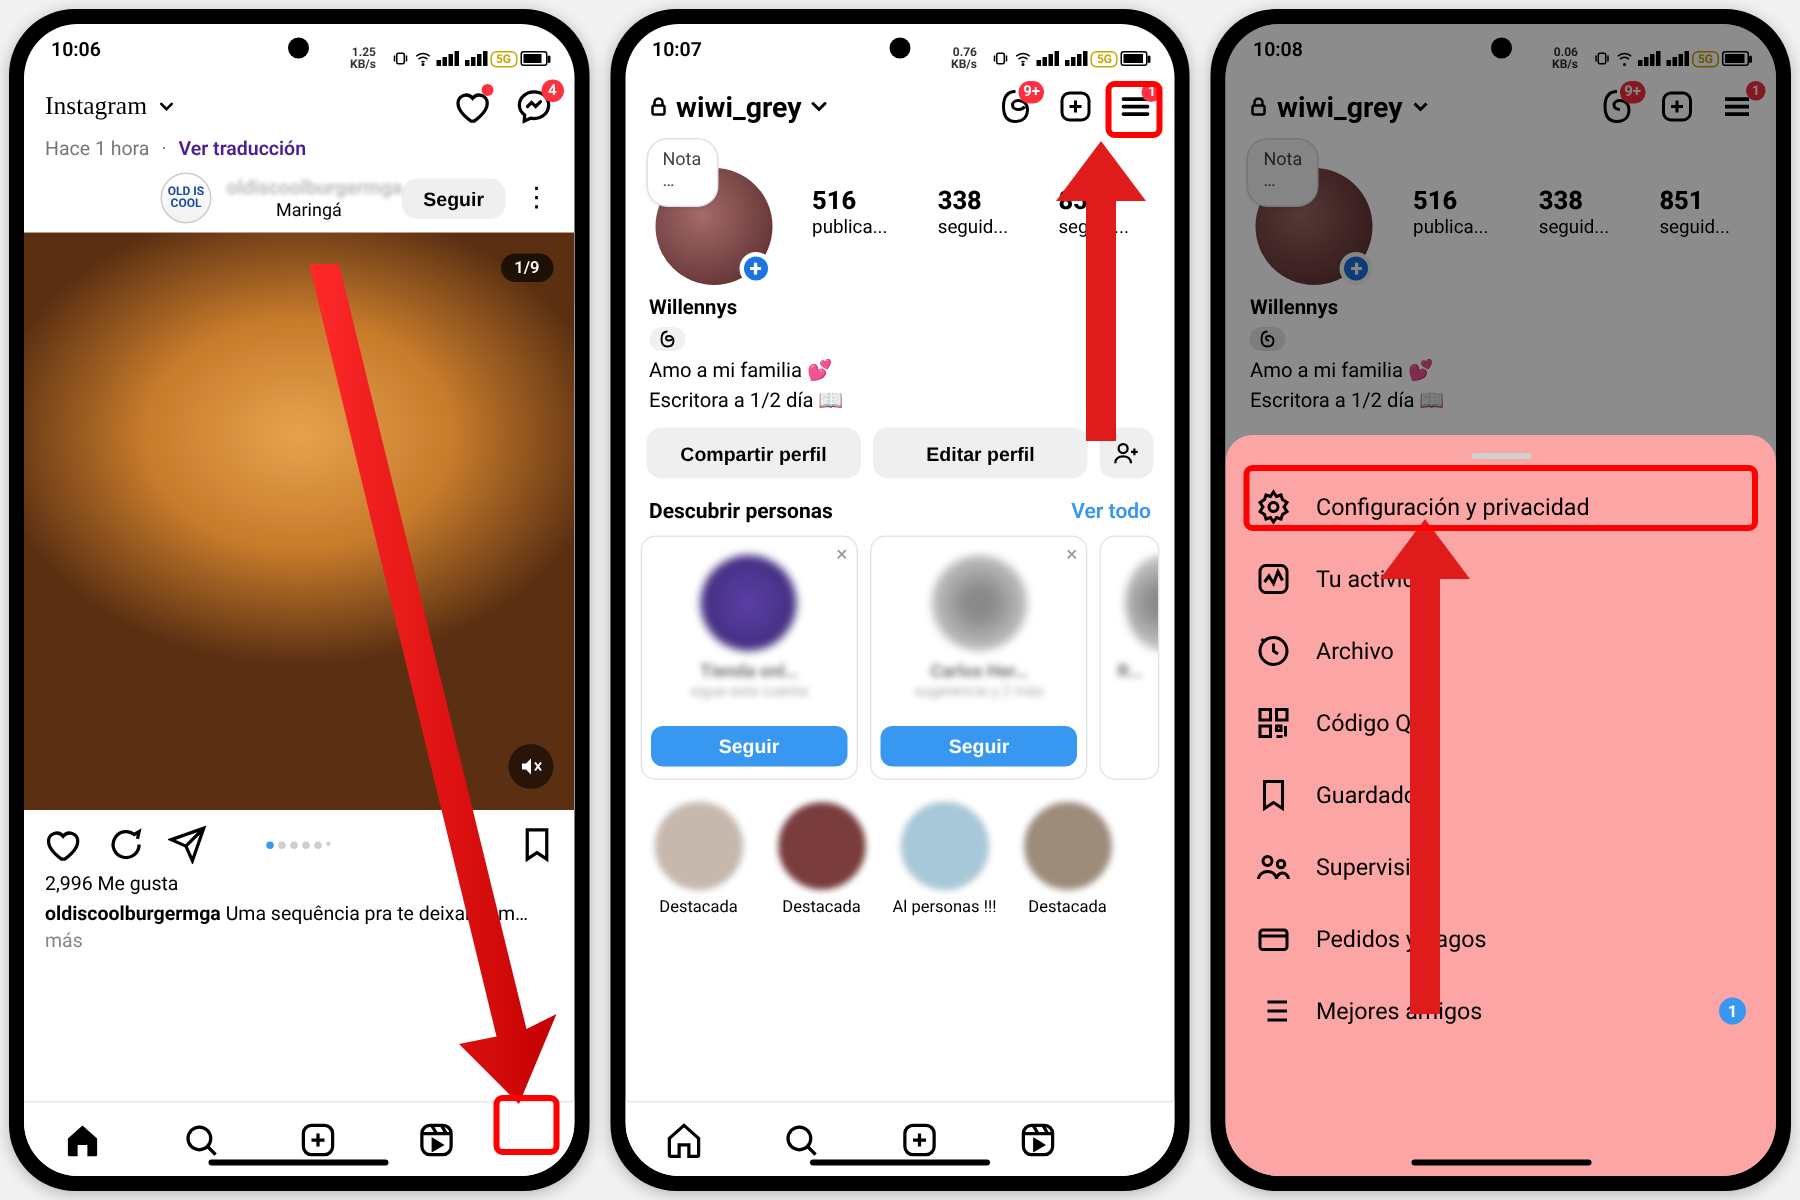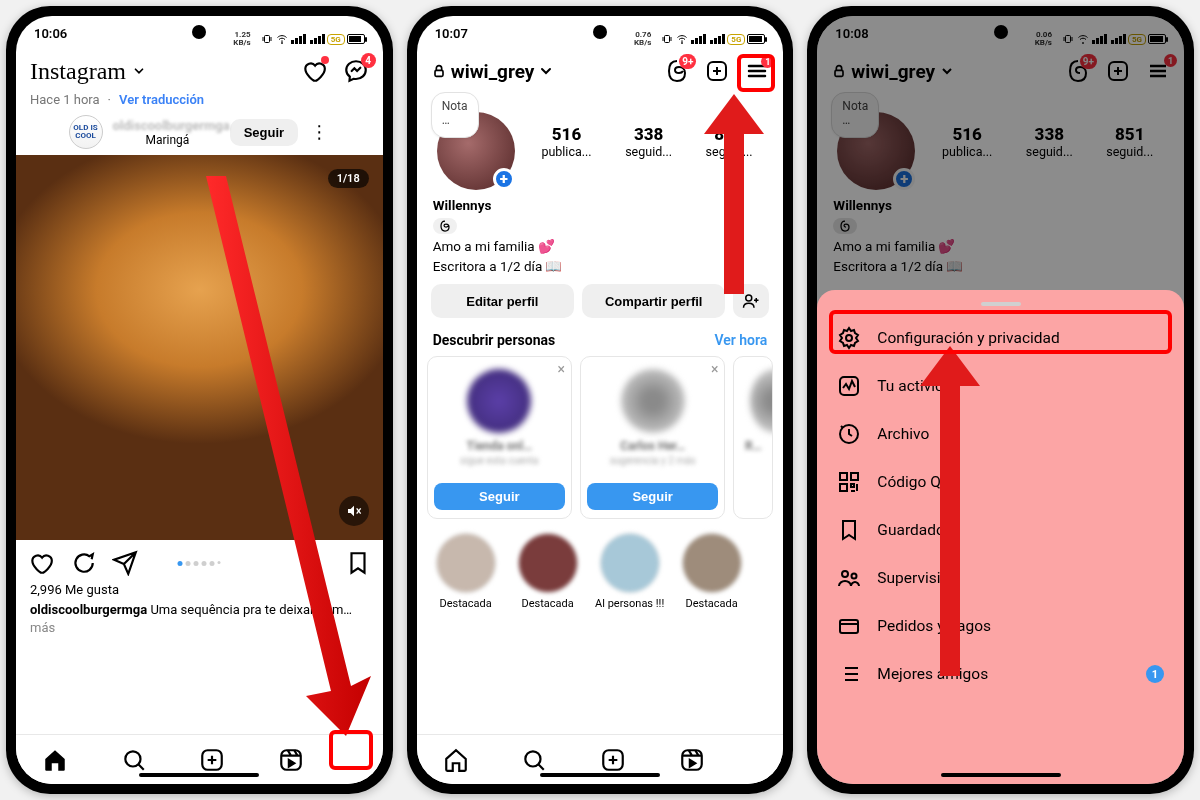--- a/index.html
+++ b/index.html
@@ -18,31 +18,31 @@
   .bar { width:3px; background:#000; }
   .b1{height:4px}.b2{height:6px}.b3{height:8px}.b4{height:10px}
   .pill5g { border:1.2px solid #c7a300; color:#c7a300; border-radius:4px; font-size:8px; padding:0 3px; font-weight:700; }
   .batt { width:18px; height:10px; border:1.3px solid #000; border-radius:2px; position:relative; }
   .batt::after { content:''; position:absolute; right:-3px; top:2px; width:2px; height:5px; background:#000; border-radius:1px; }
   .batt .fill { position:absolute; left:1px; top:1px; bottom:1px; width:80%; background:#000; }
   .phone-home-bar { position:absolute; bottom:7px; left:50%; transform:translateX(-50%); width:120px; height:4px; background:#000; border-radius:3px; z-index:30; }
 
   
   .app-header { height:42px; display:flex; align-items:center; justify-content:space-between; padding:0 14px; }
-  .ig-logo { font-family: "Brush Script MT", cursive; font-size:24px; font-weight:500; display:flex; align-items:center; gap:6px; }
+  .ig-logo { font-family: "Brush Script MT", cursive; font-size:17px; font-weight:500; display:flex; align-items:center; gap:6px; }
   .hdr-left { display:flex; align-items:center; gap:4px; font-size:19px; font-weight:700; }
   .hdr-icons { display:flex; align-items:center; gap:16px; }
   .icon { position:relative; display:inline-flex; align-items:center; justify-content:center; }
   .badge { position:absolute; top:-5px; right:-7px; background:#ff3040; color:#fff; border-radius:9px; min-width:15px; height:15px; font-size:10px; font-weight:700; display:flex; align-items:center; justify-content:center; padding:0 3px; }
   .badge.dot { min-width:8px; width:8px; height:8px; top:-2px; right:-2px; }
 
   
   .sub { padding:0 14px; font-size:13px; color:#777; display:flex; gap:8px; align-items:center; }
-  .sub .link { color:#3b82f6; font-weight:600; }
-  .post-head { display:flex; align-items:center; justify-content:center; padding:8px 14px 6px; }
+  .sub .link { color:#4c1d95; font-weight:600; }
+  .post-head { display:flex; align-items:center; justify-content:flex-end; padding:8px 14px 6px; }
   .ph-left { display:flex; align-items:center; gap:10px; }
   .avatar-sm { width:34px; height:34px; border-radius:50%; background:linear-gradient(#fff,#f2f2f2); border:1px solid #ccc; display:flex; align-items:center; justify-content:center; font-size:8px; color:#1a4a9c; font-weight:700; text-align:center; line-height:1; }
   .followbtn { background:#efefef; color:#000; font-weight:700; border:none; border-radius:10px; padding:6px 14px; font-size:13px; }
   .dots { font-size:18px; padding:0 2px; letter-spacing:0; line-height:1; }
 
   
   .post-img { position:relative; width:100%; aspect-ratio:1/1.05; background:#e4e4e4; overflow:hidden; }
   .burger { position:absolute; inset:0; background:
     radial-gradient(ellipse 70% 50% at 50% 35%, #e6a24f 0%, #c77b2b 40%, #5a2f12 80%) ,
     linear-gradient(#c12d2d 0%, #c12d2d 12%, transparent 12%),
@@ -57,21 +57,21 @@
   .cdot { width:5px; height:5px; border-radius:50%; background:#cfcfcf; }
   .cdot.on { background:#3897f0; }
 
   .likes { padding:2px 14px; font-size:13px; font-weight:400; }
   .caption { padding:2px 14px; font-size:13px; line-height:1.35; }
   .caption .more { color:#888; }
 
   .tabbar { height:50px; border-top:1px solid #e8e8e8; display:flex; align-items:center; justify-content:space-around; margin-top:auto; background:#fff; }
   .tabbar .tab-profile-img { width:26px; height:26px; border-radius:50%; background:linear-gradient(135deg,#9a5b5b,#c98d8d); }
   .note-bubble { position:relative; background:#fff; border:1px solid #e2e2e2; border-radius:14px; padding:6px 10px 10px; font-size:12px; color:#444; box-shadow:0 1px 2px rgba(0,0,0,.06); margin-bottom:-26px; z-index:2; align-self:flex-start; }
-  .stats { flex:1; display:flex; justify-content:space-around; text-align:center; font-size:12.5px; }
+  .stats { flex:1; display:flex; justify-content:space-around; font-size:12.5px; }
   .stat .num { font-weight:800; font-size:17px; }
   .avatar-lg { width:78px; height:78px; border-radius:50%; background:radial-gradient(circle at 40% 40%, #a56b6b 0%, #5a2c2c 90%); position:relative; margin-left:6px; }
   .avatar-lg .plus { position:absolute; bottom:0; right:0; width:22px; height:22px; background:#1b74e4; border:3px solid #fff; border-radius:50%; color:#fff; font-size:15px; font-weight:800; display:flex; align-items:center; justify-content:center; line-height:1; }
   .bio { padding:6px 16px 8px; font-size:13.5px; line-height:1.45; }
   .threads-badge { display:inline-flex; background:#f0f0f0; border-radius:8px; padding:2px 6px; font-size:12px; margin-top:2px; }
   .btnrow { display:flex; gap:8px; padding:0 14px 10px; }
   .pillbtn { flex:1; background:#efefef; border:none; border-radius:10px; padding:8px 4px; font-weight:700; font-size:13px; }
   .pillbtn.sq { flex:0 0 36px; display:flex; align-items:center; justify-content:center; }
   .section-head { display:flex; justify-content:space-between; padding:4px 16px 8px; font-size:14px;gap:48px; }
   .section-head .title { font-weight:700; }
@@ -181,21 +181,21 @@
         </div>
       </div>
       <div style="display:flex;align-items:center;gap:10px;">
         <button class="followbtn">Seguir</button>
         <span class="dots">⋮</span>
       </div>
     </div>
 
     <div class="post-img">
       <div class="burger"></div>
-      <div class="counter">1/18</div>
+      <div class="counter">1/9</div>
       <div class="mute">
         <svg width="16" height="16" viewBox="0 0 24 24" fill="#fff">
               <path d="M3 9v6h4l5 5V4L7 9H3z"></path>
               <path stroke="#fff" stroke-width="2" d="M16 8l6 8M22 8l-6 8"></path>
             </svg>
       </div>
     </div>
 
     <div class="post-actions" style="position:relative;">
       <div class="pa-left">
@@ -376,32 +376,32 @@
         <div style="font-weight:700;">Willennys</div>
         <span class="threads-badge">
           <svg width="12" height="12" viewBox="0 0 24 24" fill="none" stroke="#000" stroke-width="2.5">
                 <path d="M12 2C7 2 4 5 4 12s3 10 8 10 8-3 8-8c0-4-3-6-6-6-2 0-4 1-4 3s2 3 4 3c3 0 4-2 4-2"></path>
               </svg>
         </span>
         <div>Amo a mi familia 💕</div>
         <div>Escritora a 1/2 día 📖</div>
       </div>
       <div class="btnrow">
+        <button class="pillbtn">Compartir perfil</button>
         <button class="pillbtn">Editar perfil</button>
-        <button class="pillbtn">Compartir perfil</button>
         <button class="pillbtn sq">
           <svg width="18" height="18" viewBox="0 0 24 24" fill="none" stroke="#000" stroke-width="2">
                 <circle cx="9" cy="8" r="4"></circle>
                 <path d="M2 21c0-4 3-6 7-6s7 2 7 6M19 8v6M16 11h6"></path>
               </svg>
         </button>
       </div>
       <div class="section-head">
         <span class="title">Descubrir personas</span>
-        <span class="link">Ver hora</span>
+        <span class="link">Ver todo</span>
       </div>
       <div class="discover-strip">
         <div class="disc-card"><span class="close-x">×</span><div class="disc-avatar" style="background:radial-gradient(circle,#5b3fa8,#3a2870);"></div><div class="disc-name">Tienda onl…</div><div class="disc-sub">sigue esta cuenta</div><button class="followblue">Seguir</button></div>
         <div class="disc-card"><span class="close-x">×</span><div class="disc-avatar"></div><div class="disc-name">Carlos Her…</div><div class="disc-sub">sugerencia y 2 más</div><button class="followblue">Seguir</button></div>
         <div class="disc-card" style="flex:0 0 40px;overflow:hidden;">
               <div class="disc-avatar" style="width:50px;margin-left:10px;"></div>
               <div class="disc-name">R…</div>
               <div class="disc-sub"></div>
             </div>
       </div>

